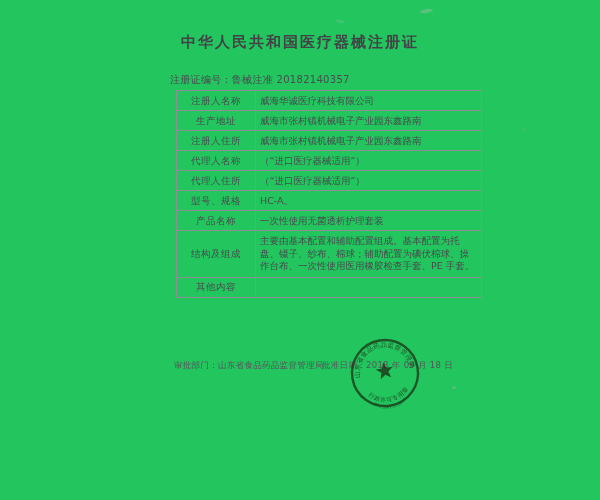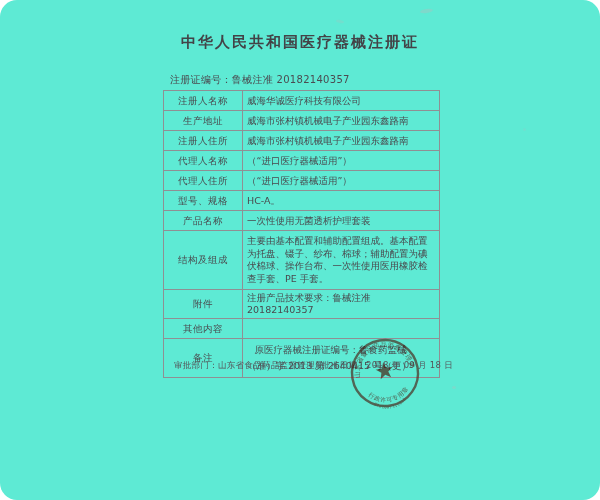--- a/index.html
+++ b/index.html
@@ -4,38 +4,38 @@
 <style>
   html,body{margin:0;padding:0;}
   body{
     width:600px;height:500px;
     background:#ffffff;
     font-family:"DejaVu Sans","Liberation Sans",sans-serif;
     color:#4b4b50;
     position:relative;
     overflow:hidden;
   }
-  .page{position:absolute;inset:0;background:#5eead4;border-radius:17px;}
+  .page{position:absolute;inset:0;background:#22c55e;}
 
   .doc-title{
     position:absolute;top:33px;left:0;width:600px;
     text-align:center;
     font-family:"DejaVu Serif","Liberation Serif",serif;
     font-size:15px;font-weight:600;letter-spacing:2px;
     color:#434347;margin:0;
   }
 
   .cert-no{
     position:absolute;left:170px;top:73px;
     font-size:10px;color:#4b4b50;letter-spacing:0.3px;
   }
 
   table.cert-table{
-    position:absolute;left:163px;top:90px;
-    width:277px;
+    position:absolute;left:176px;top:90px;
+    width:306px;
     border-collapse:collapse;
     font-size:9.5px;
     color:#4a4a4e;
     table-layout:fixed;
   }
   table.cert-table td{
     border:1px solid #8f8f93;
     padding:2px 4px;
     line-height:12px;
     vertical-align:middle;
@@ -112,30 +112,22 @@
       </tr>
       <tr class="simple">
         <td class="lbl">产品名称</td>
         <td class="val">一次性使用无菌透析护理套装</td>
       </tr>
       <tr class="tall-3">
         <td class="lbl">结构及组成</td>
         <td class="val">主要由基本配置和辅助配置组成。基本配置为托盘、镊子、纱布、棉球；辅助配置为碘伏棉球、操作台布、一次性使用医用橡胶检查手套、PE 手套。</td>
       </tr>
       <tr class="simple">
-        <td class="lbl">附件</td>
-        <td class="val">注册产品技术要求：鲁械注准 20182140357</td>
-      </tr>
-      <tr class="simple">
         <td class="lbl">其他内容</td>
         <td class="val"></td>
-      </tr>
-      <tr class="remark">
-        <td class="lbl">备注</td>
-        <td class="val">原医疗器械注册证编号：鲁食药监械（准）字 2013 第 2640415 号（更）</td>
       </tr>
     </tbody>
   </table>
 
   <div class="footer-dept">审批部门：山东省食品药品监督管理局</div>
   <div class="footer-date">批准日期：2018 年 09 月 18 日</div>
 
   <svg class="stamp" viewBox="0 0 112 112" xmlns="http://www.w3.org/2000/svg">
     <g transform="rotate(-10 56 56)" fill="#c8372c" stroke="none">
       <circle cx="56" cy="56" r="33" fill="none" stroke="#c8372c" stroke-width="2.4" opacity="0.85"></circle>

